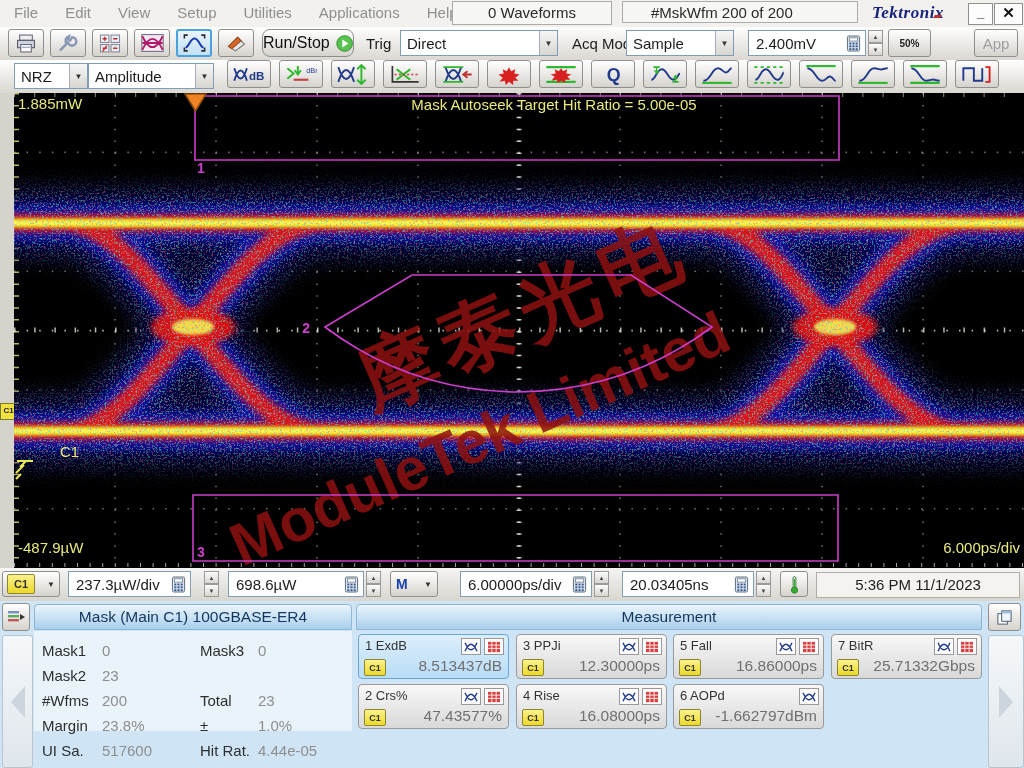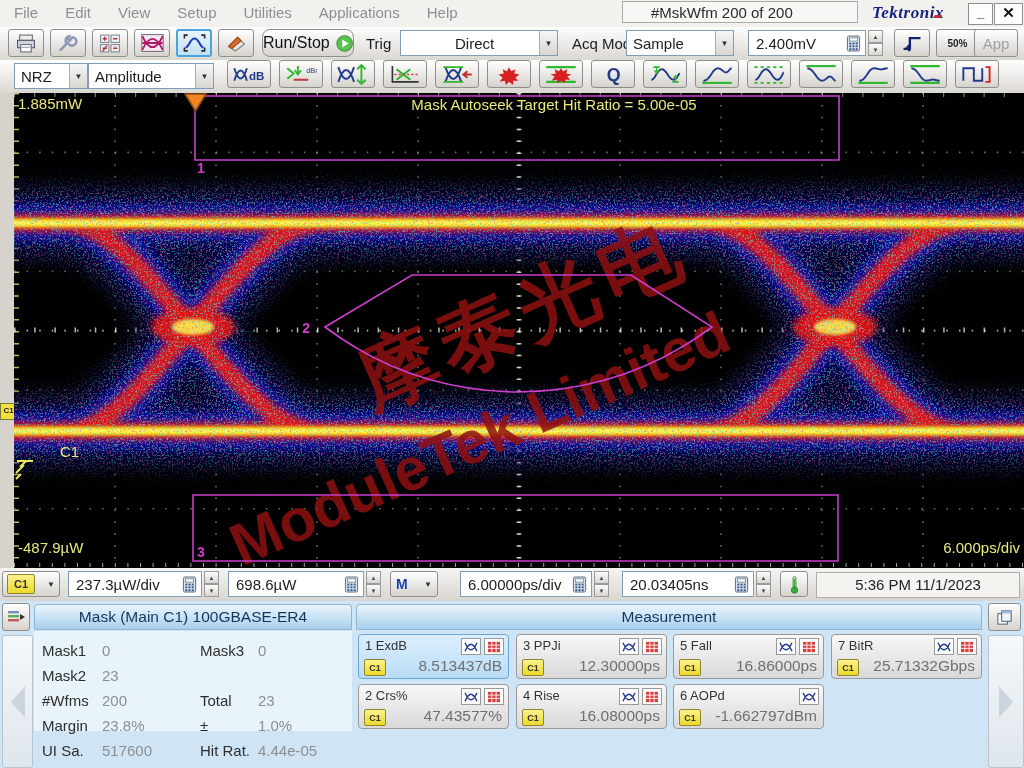--- a/index.html
+++ b/index.html
@@ -218,20 +218,21 @@
   <div id="menubar" class="abs">
     <div class="abs" style="left:14px;top:4px;display:flex;gap:27px;">
       <span class="menuitem">File</span>
       <span class="menuitem">Edit</span>
       <span class="menuitem">View</span>
       <span class="menuitem">Setup</span>
       <span class="menuitem">Utilities</span>
       <span class="menuitem">Applications</span>
       <span class="menuitem">Help</span>
     </div>
+    <div id="wfcountbox" class="abs" style="left:452px;width:158px;">0 Waveforms</div>
     <div id="mskbox" class="abs" style="left:622px;width:236px;text-align:left;padding-left:28px;box-sizing:border-box;">#MskWfm  200 of 200</div>
     <div class="abs" style="left:872px;top:3px;">
       <span id="logo">Tektronix</span><span style="display:inline-block;width:7px;height:3px;background:#c03030;transform:skewX(-30deg);margin-left:-10px;"></span>
     </div>
     <div class="winbtn abs" style="left:968px;">_</div>
     <div class="winbtn abs" style="left:994px;width:27px;font-size:15px;">✕</div>
   </div>
 
   <div class="toolrow abs" style="top:27px;">
     <div class="tbtn abs" style="left:8px;width:36px;">
@@ -264,21 +265,21 @@
           <use href="#s-eraser"></use>
         </svg>
       </div>
     <div id="runstop" class="tbtn abs" style="left:262px;width:92px;">
       <span>Run/Stop</span>
       <svg class="ic" width="21" height="21">
           <use href="#s-play"></use>
         </svg>
     </div>
     <span class="lbl abs" style="left:366px;top:8px;">Trig</span>
-    <div class="dd abs" style="left:400px;width:158px;padding-left:48px;">
+    <div class="dd abs" style="left:400px;width:158px;">
       <span class="ddtext">Direct</span>
         <span class="ddarrow">▼</span>
     </div>
     <span class="lbl abs" style="left:572px;top:8px;">Acq Mode</span>
     <div class="dd abs" style="left:626px;width:108px;">
       <span class="ddtext">Sample</span>
         <span class="ddarrow">▼</span>
     </div>
     <div class="numbox abs" style="left:748px;width:118px;">
       <span class="ntext">2.400mV</span>
@@ -290,21 +291,21 @@
     </div>
     <div class="spin abs" style="left:868px;">
         <div>▲</div>
         <div>▼</div>
       </div>
     <div class="tbtn abs" style="left:894px;width:36px;">
         <svg class="ic" width="22" height="17">
           <use href="#s-slope"></use>
         </svg>
       </div>
-    <div class="tbtn abs" style="left:936px;width:43px;font-size:10px;font-weight:bold;color:#222;">
+    <div class="tbtn abs" style="left:888px;width:43px;font-size:10px;font-weight:bold;color:#222;">
         <span>50%</span>
       </div>
     <div class="tbtn abs" style="left:974px;width:44px;font-size:15px;color:#a0a0a0;">
         <span>App</span>
       </div>
   </div>
 
   <div class="toolrow abs" style="top:60px;">
     <div class="dd abs" style="left:14px;width:74px;">
       <span class="ddtext">NRZ</span>
@@ -550,21 +551,21 @@
         <text x="1006" y="460" text-anchor="end">6.000ps/div</text>
       </g>
     </svg>
   </div>
 
   <div id="ctrlrow" class="abs">
     <div class="tbtn abs" style="left:2px;top:3px;width:58px;height:26px;justify-content:space-between;padding:0 4px;">
       <span class="chip" style="width:26px;height:18px;">C1</span>
       <span style="font-size:8px;color:#333;">▼</span>
     </div>
-    <div class="numbox abs" style="left:68px;width:134px;">
+    <div class="numbox abs" style="left:68px;width:123px;">
       <span class="ntext">237.3µW/div</span>
       <span class="calcbtn">
           <svg class="ic" width="15" height="17">
             <use href="#s-calc"></use>
           </svg>
         </span>
     </div>
     <div class="spin abs" style="left:204px;">
         <div>▲</div>
         <div>▼</div>

